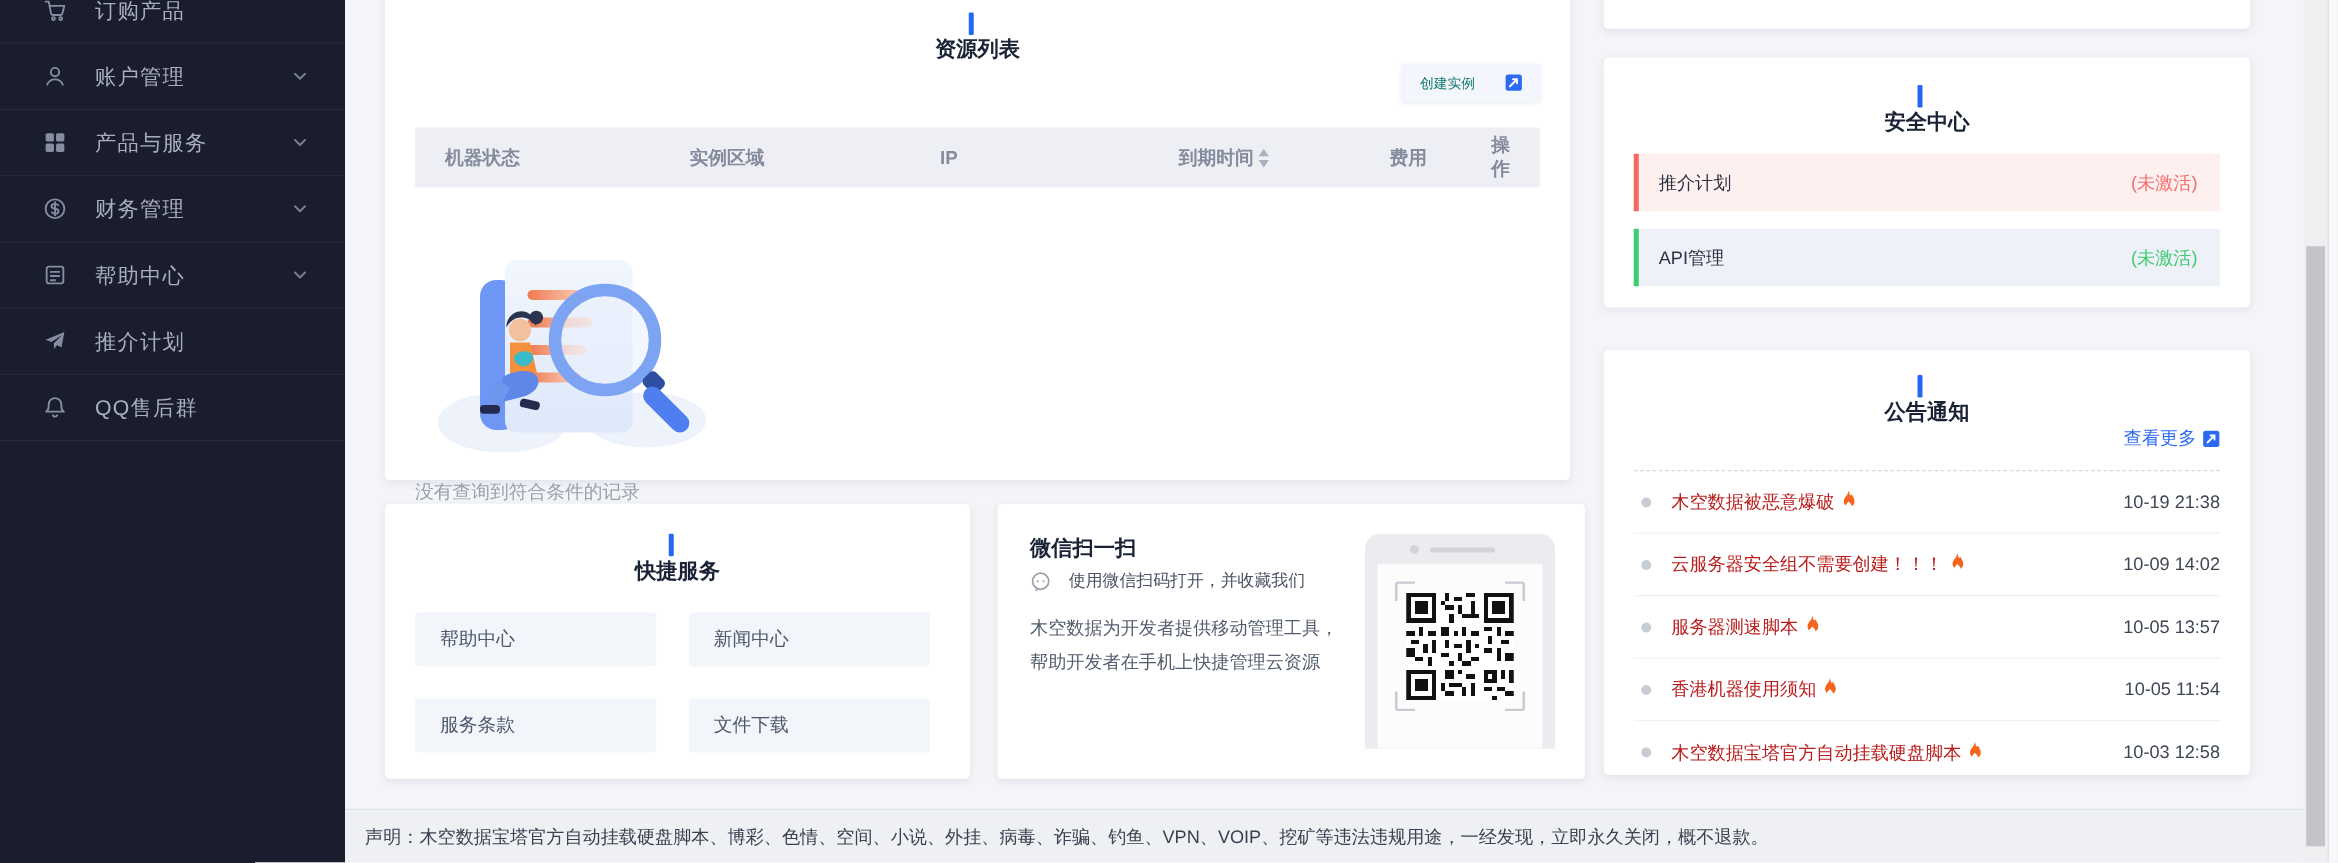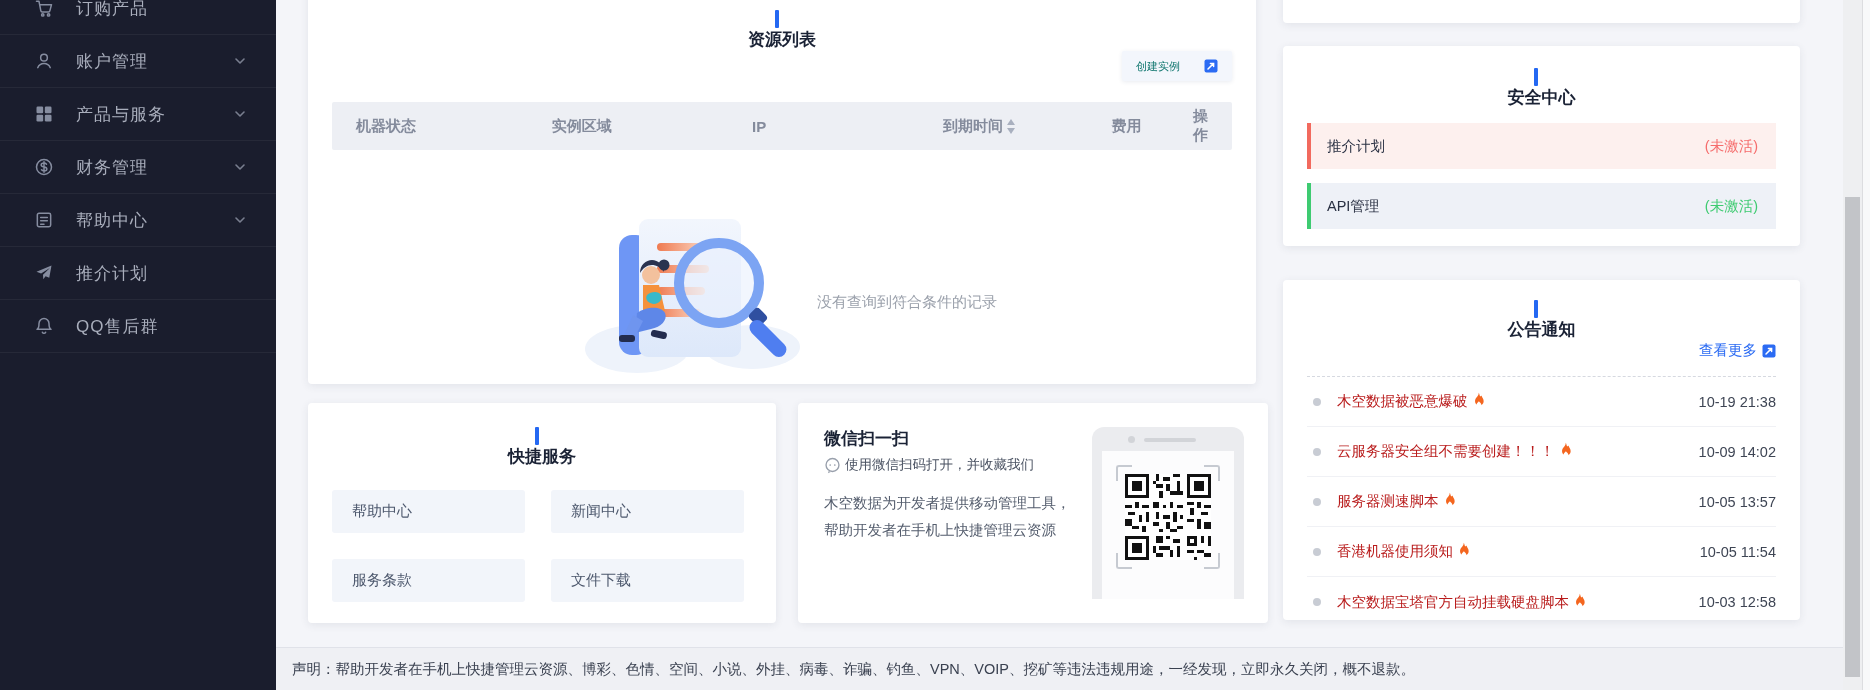--- a/index.html
+++ b/index.html
@@ -29,34 +29,34 @@
                 display:flex; align-items:center; gap:24px; color:#0f766e; font-size:11px; cursor:pointer;
                 box-shadow:0 1px 4px rgba(40,60,110,.10); }
   .thead { margin-top:21px; height:48px; background:#edeff4; border-radius:2px; display:flex; align-items:center;
            padding:0 24px; color:#848b9c; font-size:15px; font-weight:bold; }
   .col-status{ width:209px; } .col-region{ width:214px; } .col-ip{ width:204px; }
   .col-expire{ width:180px; display:flex; align-items:center; gap:4px; cursor:pointer;text-align:right; }
   .col-fee{ width:87px; } .col-action{ flex:1; text-align:right; }
   .sorter { display:inline-flex; flex-direction:column; gap:3px; }
   .sorter .tri-up   { width:0; height:0; border-left:4.5px solid transparent; border-right:4.5px solid transparent; border-bottom:6px solid #a9b0bf; }
   .sorter .tri-down { width:0; height:0; border-left:4.5px solid transparent; border-right:4.5px solid transparent; border-top:6px solid #a9b0bf; }
-  .empty-wrap { height:300px; display:flex; flex-direction:row; align-items:center; justify-content:center; }
+  .empty-wrap { height:300px; display:flex; flex-direction:column; justify-content:center; }
   .empty-text { color:#9aa0ab; font-size:15px; margin-top:4px; }
 
   
   .quick-card { left:32px; top:403px; width:468px; height:220px; padding:24px; }
   .qs-grid { margin-top:22px; display:grid; grid-template-columns:193px 193px; gap:26px; }
   .qs-btn { height:43px; background:#f2f5fa; border:none; border-radius:3px; text-align:left; padding:0 20px;
             font-size:15px; color:#4d586d; font-family:inherit; cursor:pointer; }
 
   
   .wechat-card { left:522px; top:403px; width:470px; height:220px; padding:24px 24px 24px 26px; display:flex; }
   .wx-left { width:255px; }
   .wx-title { font-size:17px; font-weight:bold; color:#1a2235; }
-  .wx-sub { display:flex; align-items:center; gap:4px; margin-top:6px; color:#4a5262; font-size:13.5px; white-space:nowrap; }
+  .wx-sub { display:flex; align-items:center; gap:14px; margin-top:6px; color:#4a5262; font-size:13.5px; white-space:nowrap; }
   .wx-desc { margin-top:16px; color:#545d6d; font-size:14.5px; line-height:1.85; }
   .phone { margin-left:auto; width:152px; height:172px; background:#ebecef; border-radius:12px 12px 0 0; position:relative; overflow:hidden; }
   .phone .cam { position:absolute; left:36px; top:9px; width:7px; height:7px; border-radius:50%; background:#d2d4d8; }
   .phone .speaker { position:absolute; left:52px; top:11px; width:52px; height:4px; border-radius:2px; background:#d2d4d8; }
   .phone .screen { position:absolute; left:10px; top:24px; width:132px; height:148px; background:#fcfcfd; }
   .qr-frame { position:absolute; left:14px; top:14px; width:104px; height:104px; }
   .qr-frame .qr { position:absolute; left:9px; top:9px; width:86px; height:86px; }
   .corner { position:absolute; width:16px; height:16px; border:2px solid #c6cad1; }
   .corner.tl { left:0; top:0; border-right:none; border-bottom:none; border-radius:3px 0 0 0; }
   .corner.tr { right:0; top:0; border-left:none; border-bottom:none; border-radius:0 3px 0 0; }
@@ -395,20 +395,20 @@
         <svg class="flame" viewBox="0 0 16 18">
             <path d="M8.2.6c.4 3.7-3.9 5-3.9 9.2a4.6 4.6 0 0 0 9.2 0c0-2.9-1.7-4-2.3-6.2-.9 1.3-1.5 1.2-1.8.2C9 2.6 9 1.5 8.2.6z" fill="#f4661f"></path>
             <path d="M8.5 16.2c-1.6 0-2.7-1.1-2.7-2.6 0-1.6 1.4-2.3 2.6-3.9 1.2 1.6 2.7 2.3 2.7 3.9 0 1.5-1.1 2.6-2.6 2.6z" fill="#fff"></path>
           </svg>
       </span>
       <span class="ntime">10-03 12:58</span>
     </div>
   </div>
 
   <div class="footer">
-    <span class="disc">声明：帮助开发者在手机上快捷管理云资源、博彩、色情、空间、小说、外挂、病毒、诈骗、钓鱼、VPN、VOIP、挖矿等违法违规用途，一经发现，立即永久关闭，概不退款。</span>
+    <span class="disc">声明：木空数据宝塔官方自动挂载硬盘脚本、博彩、色情、空间、小说、外挂、病毒、诈骗、钓鱼、VPN、VOIP、挖矿等违法违规用途，一经发现，立即永久关闭，概不退款。</span>
   </div>
 </div>
 
 <div class="sb-track">
   <div class="sb-thumb"></div>
 </div>
 <div class="win-edge"></div>
 
 </body></html>

